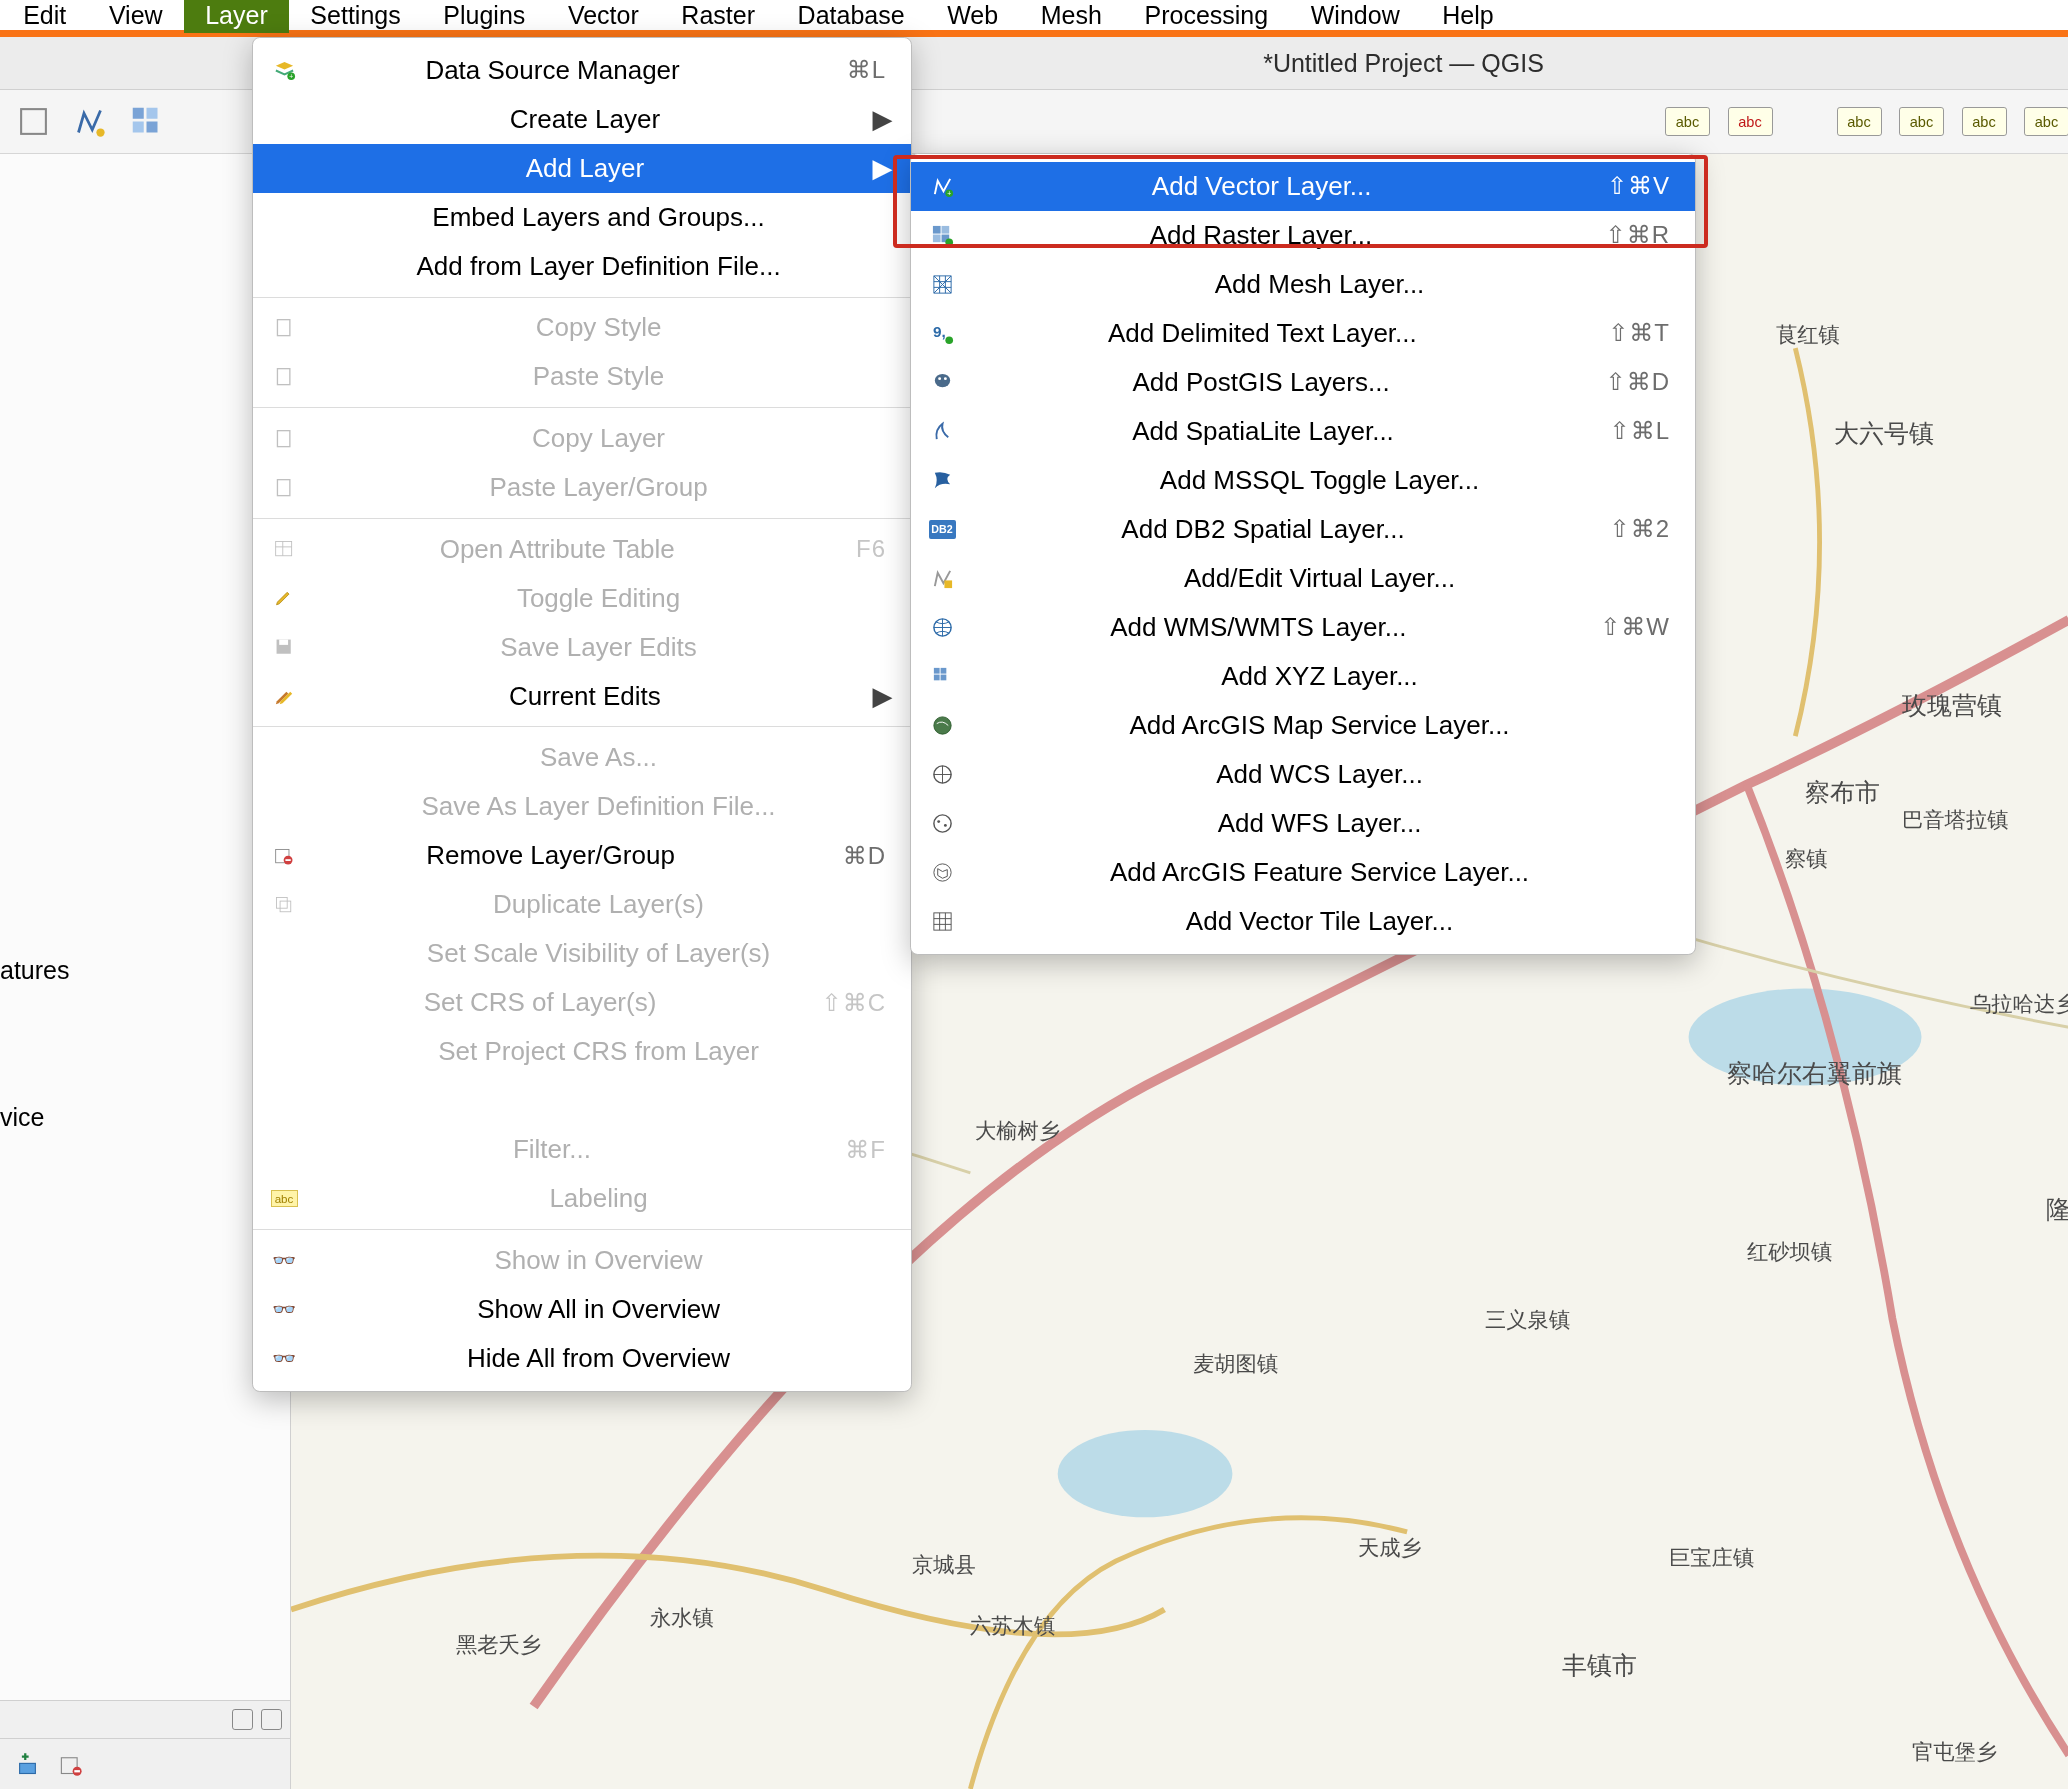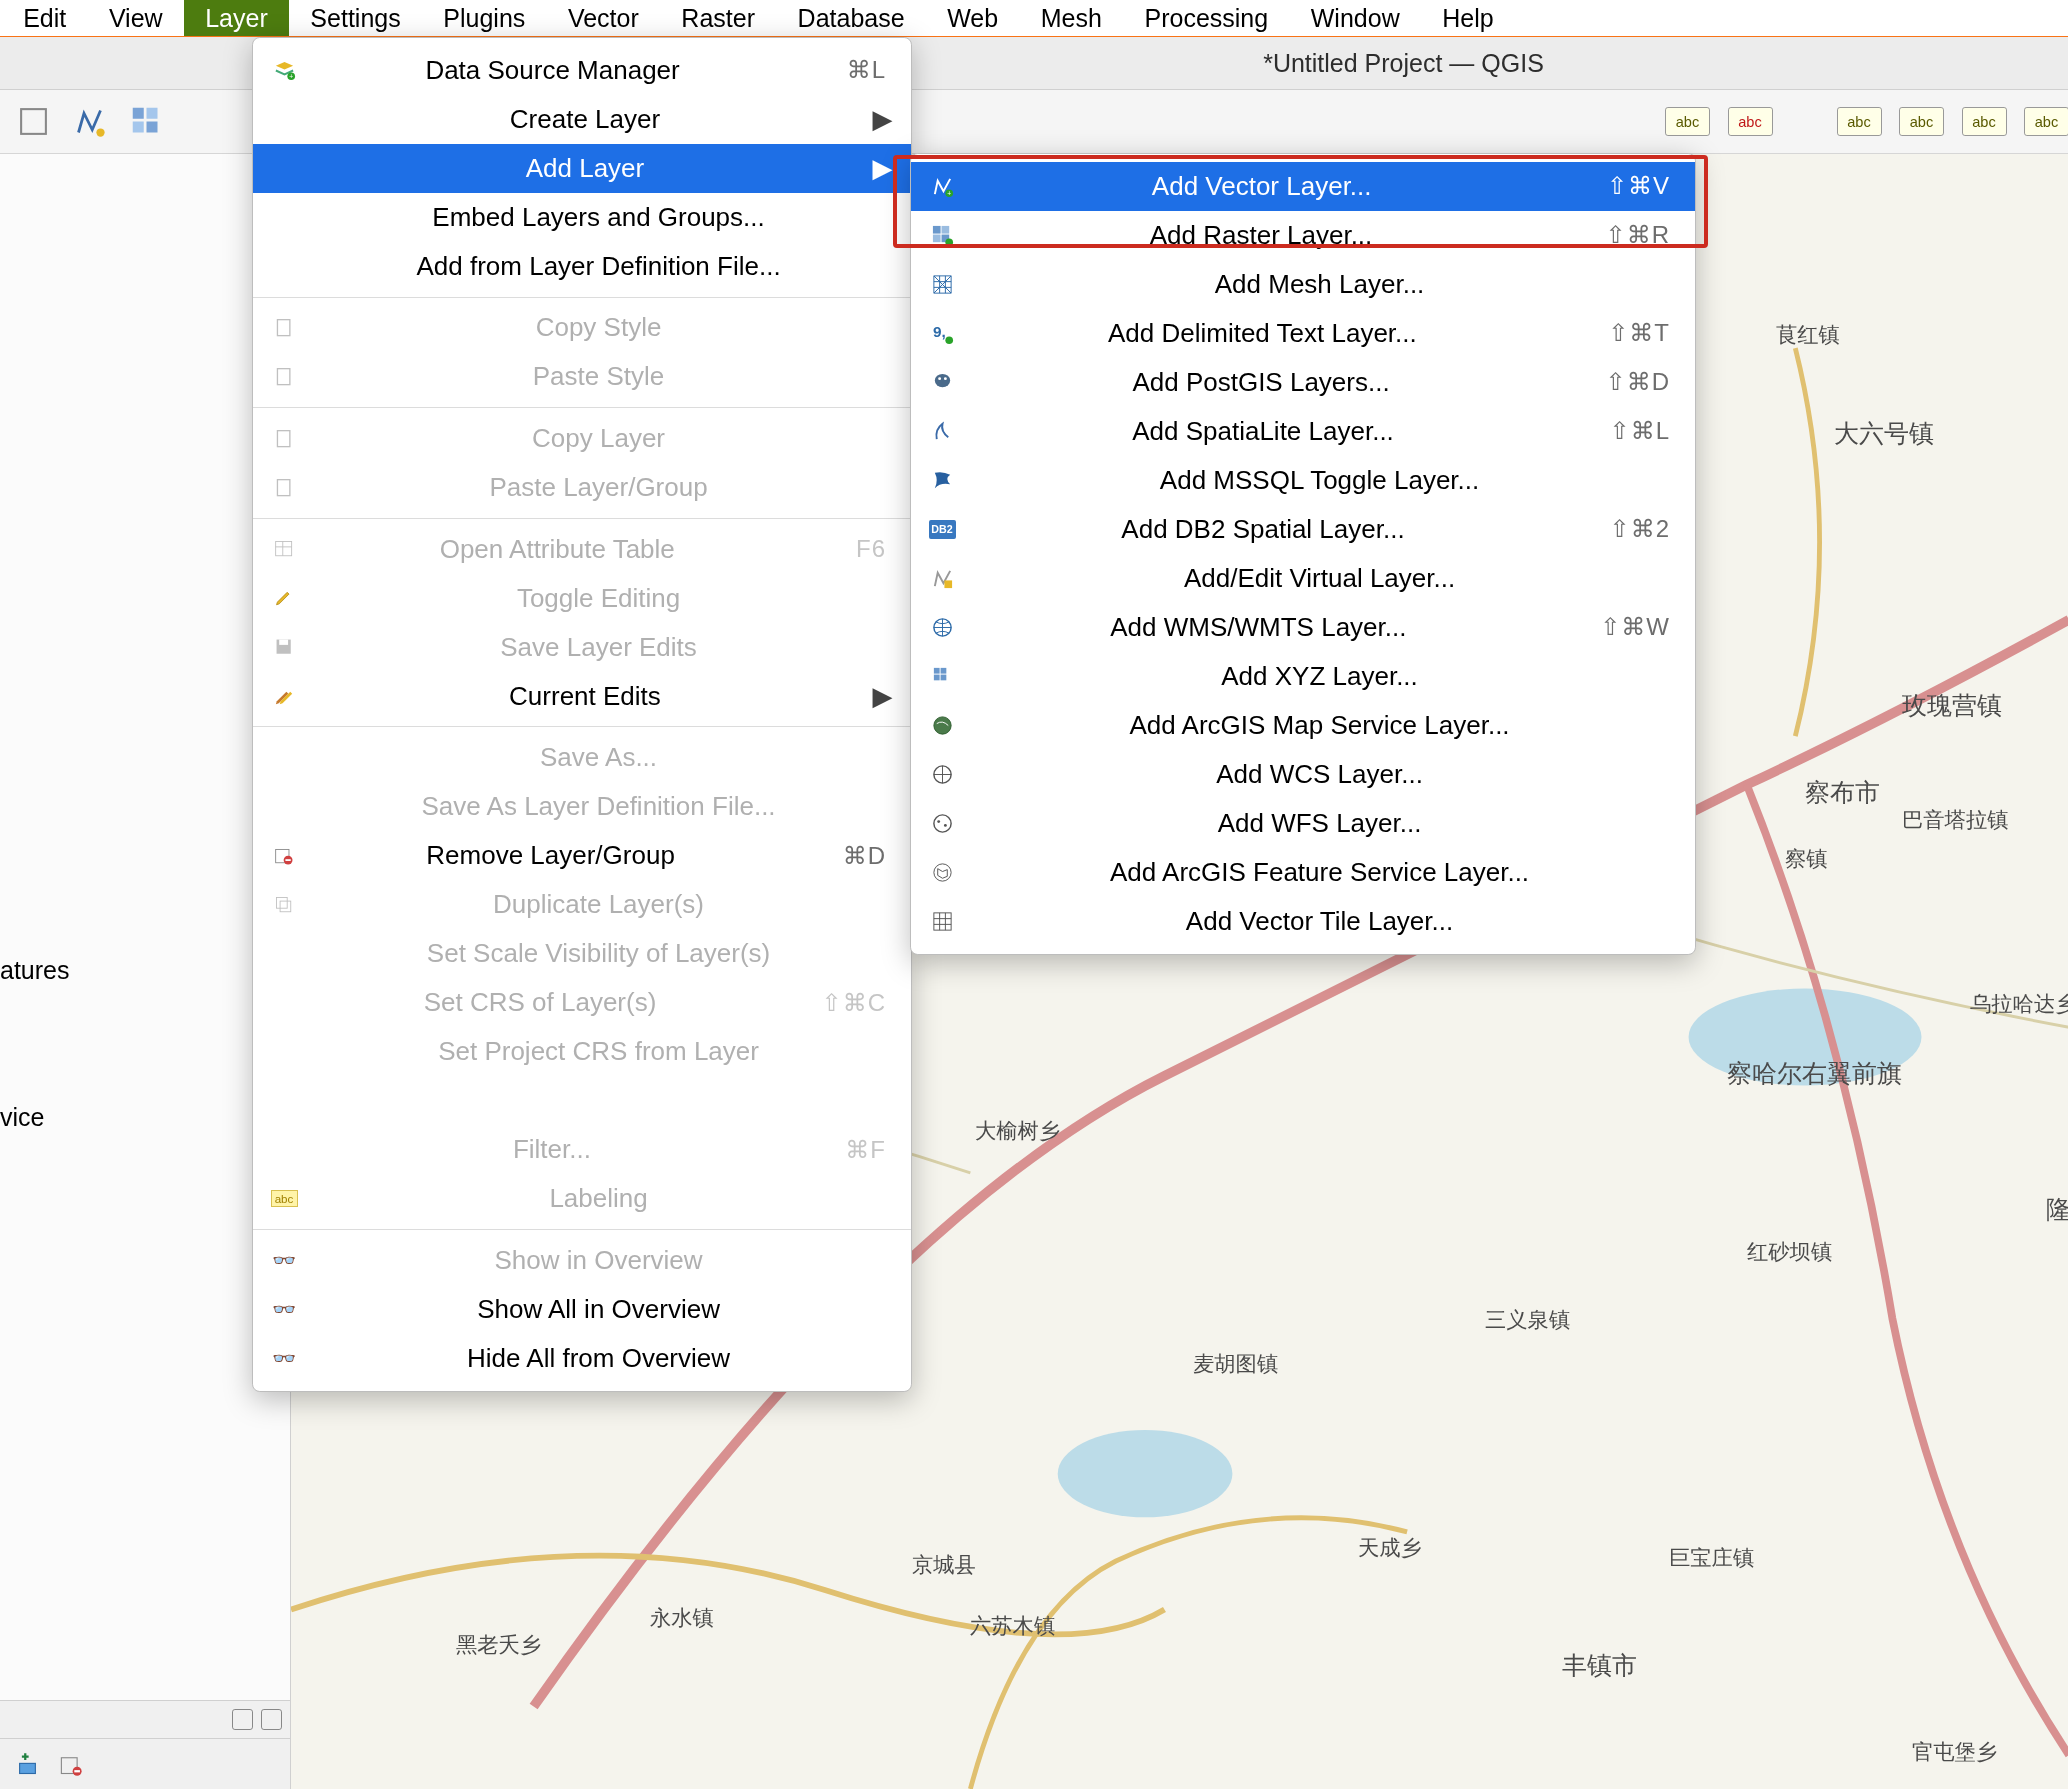--- a/index.html
+++ b/index.html
@@ -1,19 +1,19 @@
 <!DOCTYPE html>
 <html><head>
 <meta charset="utf-8">
 <style>
 * { margin: 0; padding: 0; box-sizing: border-box; font-family: -apple-system, BlinkMacSystemFont, "Helvetica Neue", Arial, sans-serif; }
 body { width: 2069px; height: 1789px; overflow: hidden; background: #fff; position: relative; }
 
 
-.menubar { height: 37px; background: #fff; display: flex; align-items: center; border-bottom: 1px solid #f97316; font-size: 25px; padding-left: 1.9px; }
+.menubar { height: 37px; background: #fff; display: flex; align-items: center; border-bottom: 7px solid #f97316; font-size: 25px; padding-left: 1.9px; }
 .menubar .mitem { padding: 3.9px 21.3px; cursor: default; line-height: 29px; }
 .menubar .mitem.active { background: #4d7c0f; color: #fff; }
 
 
 .titlebar { height: 53px; background: #ececec; display: flex; align-items: center; justify-content: center; border-bottom: 1px solid #d0d0d0; }
 .titlebar .title { font-size: 25px; color: #2d2d2d; position: absolute; left: 50%; transform: translateX(-50%); }
 .titlebar .title { position: relative; left: 369px; transform: none; }
 
 
 .toolbar { height: 64px; background: #f5f5f5; display: flex; align-items: center; gap: 17.5px; padding-left: 13.6px; border-bottom: 1px solid #d6d6d6; }

